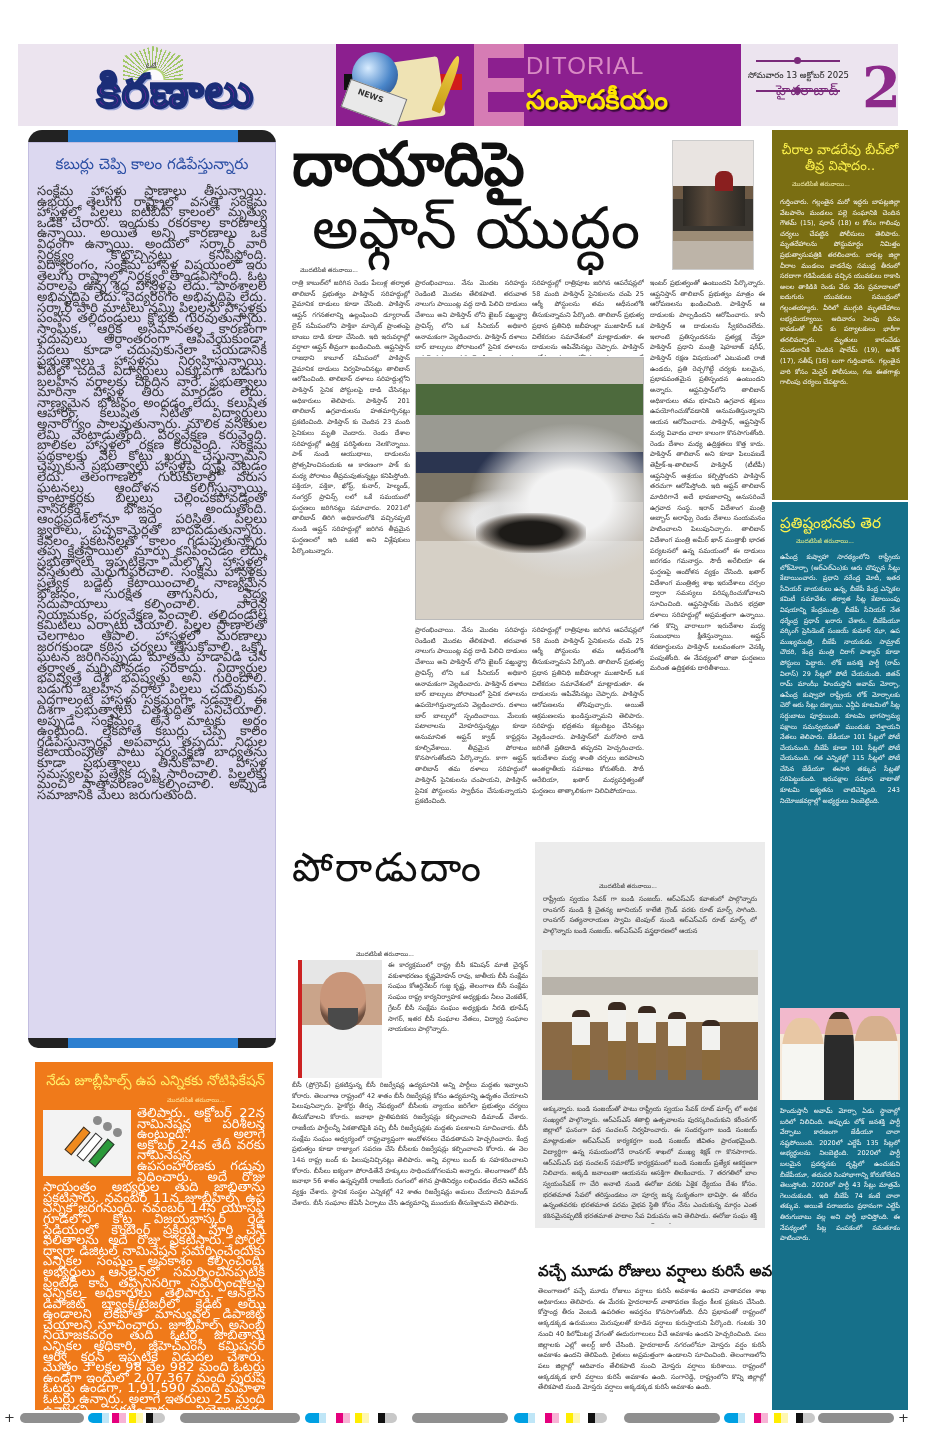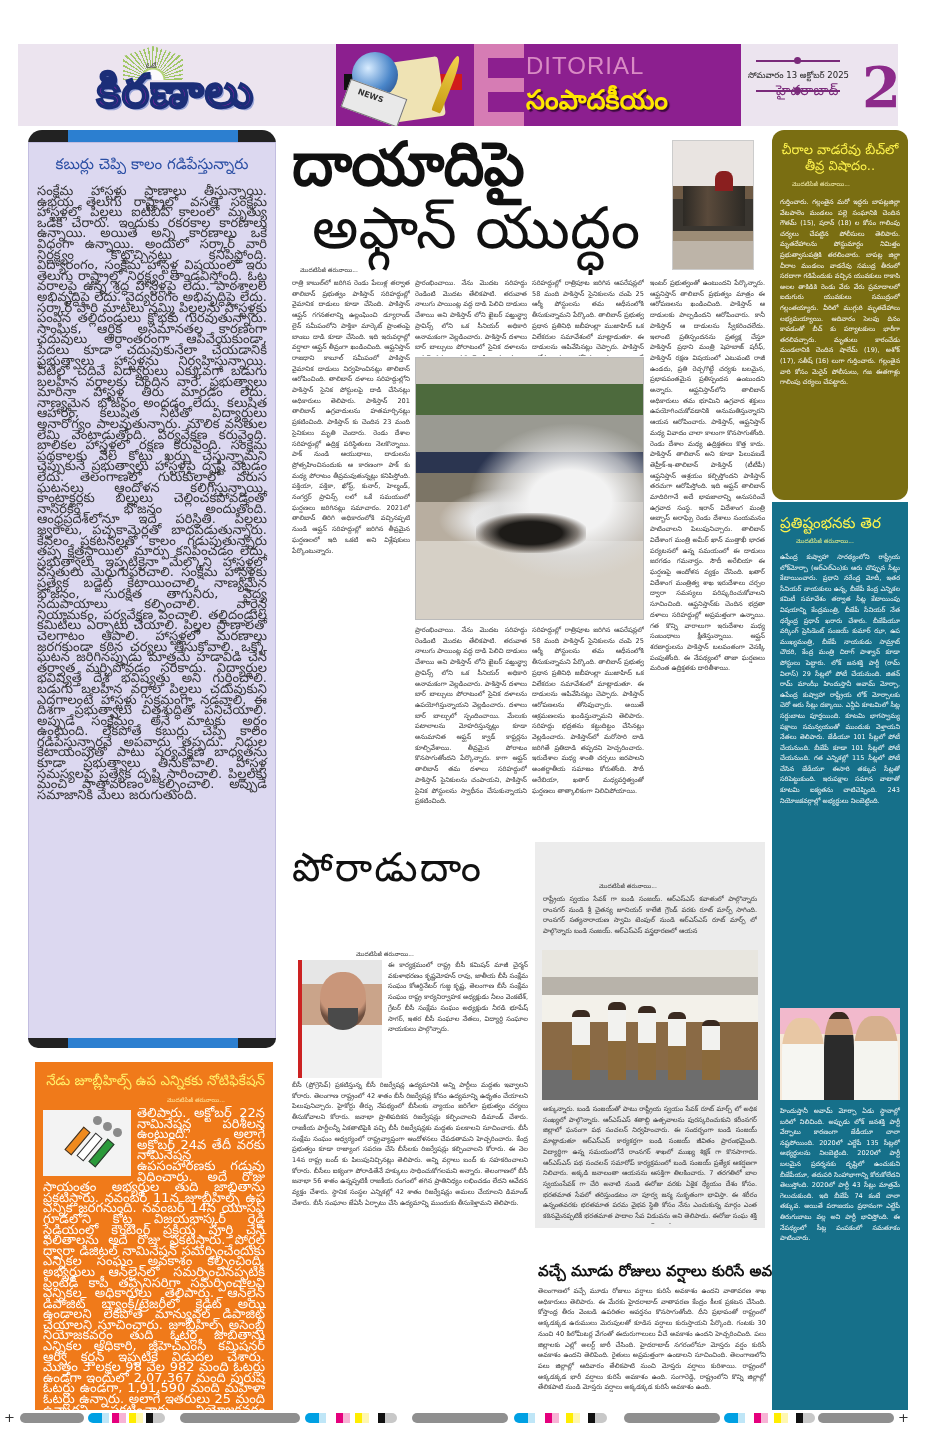--- a/index.html
+++ b/index.html
@@ -80,21 +80,21 @@
   
   .grey-box { position:absolute; left: 535px; top: 842px; width: 230px; height: 386px; background:#ececec; }
   .grey-box h2 { position:absolute; left: 8px; top: 8px; font-size: 21px; color:#2a4ea4; font-weight: normal; white-space:nowrap; }
   .photo-march { position:absolute; left: 542px; top: 950px; width: 216px; height: 150px;
     background: linear-gradient(180deg,#e8e6df 0 18%, #b8b3aa 18% 30%, #f3f1ea 30% 48%, #8a6a45 48% 80%, #6d6d6d 80%); }
   .photo-march .walker { position:absolute; bottom: 20px; width: 18px; height: 70px; background: linear-gradient(180deg,#3a2a20 0 10%, #f2f2ef 10% 50%, #8b6a3c 50%); border-radius: 6px 6px 0 0; }
 
   .rain-headline { position:absolute; left: 538px; top: 1262px; font-size: 15px; color:#111; white-space:nowrap; }
 
   
-  .olive-box { position:absolute; left: 772px; top: 130px; width: 136px; height: 370px; background:#7a6e12; padding: 6px 8px; overflow:hidden;border-radius:12px; }
+  .olive-box { position:absolute; left: 772px; top: 130px; width: 136px; height: 370px; background:#7a6e12; padding: 6px 8px; overflow:hidden; }
   .olive-box h2 { font-size: 13px; line-height: 16px; color:#fff44c; text-align:center; font-weight: normal; margin: 6px 0 6px; }
   .olive-box .byline { color:#f6f0b0; font-size: 6px; margin: 0 0 8px 12px; }
   .olive-box .bodytext { color:#fff; font-size: 6.5px; line-height: 10.6px; }
   .teal-box { position:absolute; left: 772px; top: 502px; width: 136px; height: 908px; background:#16708a; padding: 6px 8px; overflow:hidden; }
   .teal-box h2 { font-size: 15px; color:#fff44c; font-weight:normal; margin: 6px 0 2px; white-space:nowrap; }
   .teal-box .byline { color:#e6f08a; font-size: 6px; margin: 0 0 6px 16px; }
   .teal-box .bodytext { color:#fff; font-size: 6.5px; line-height: 10.6px; }
   .photo-modi { width: 120px; height: 92px; margin: 6px 0 6px; position:relative; background: linear-gradient(180deg, #f2b9cc 0 28%, #f6e8d8 28% 100%); overflow:hidden; }
   .photo-modi .p1 { position:absolute; left: 2px; top: 10px; width: 42px; height: 82px; background: linear-gradient(180deg,#e8c7a4 0 32%, #f6f6f2 32%); border-radius: 40% 40% 0 0; }
   .photo-modi .p2 { position:absolute; left: 44px; top: 4px; width: 30px; height: 88px; background: linear-gradient(180deg,#3a2a20 0 8%, #c79a76 8% 26%, #2b2b2b 26%); border-radius: 40% 40% 0 0; }

